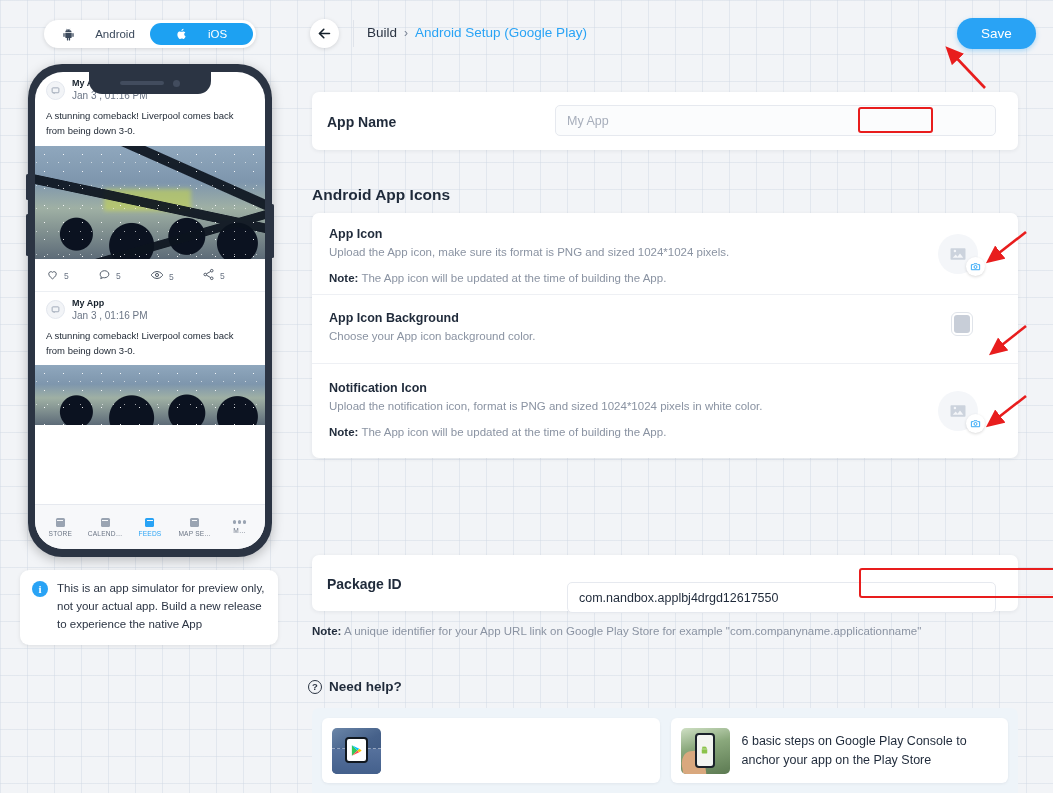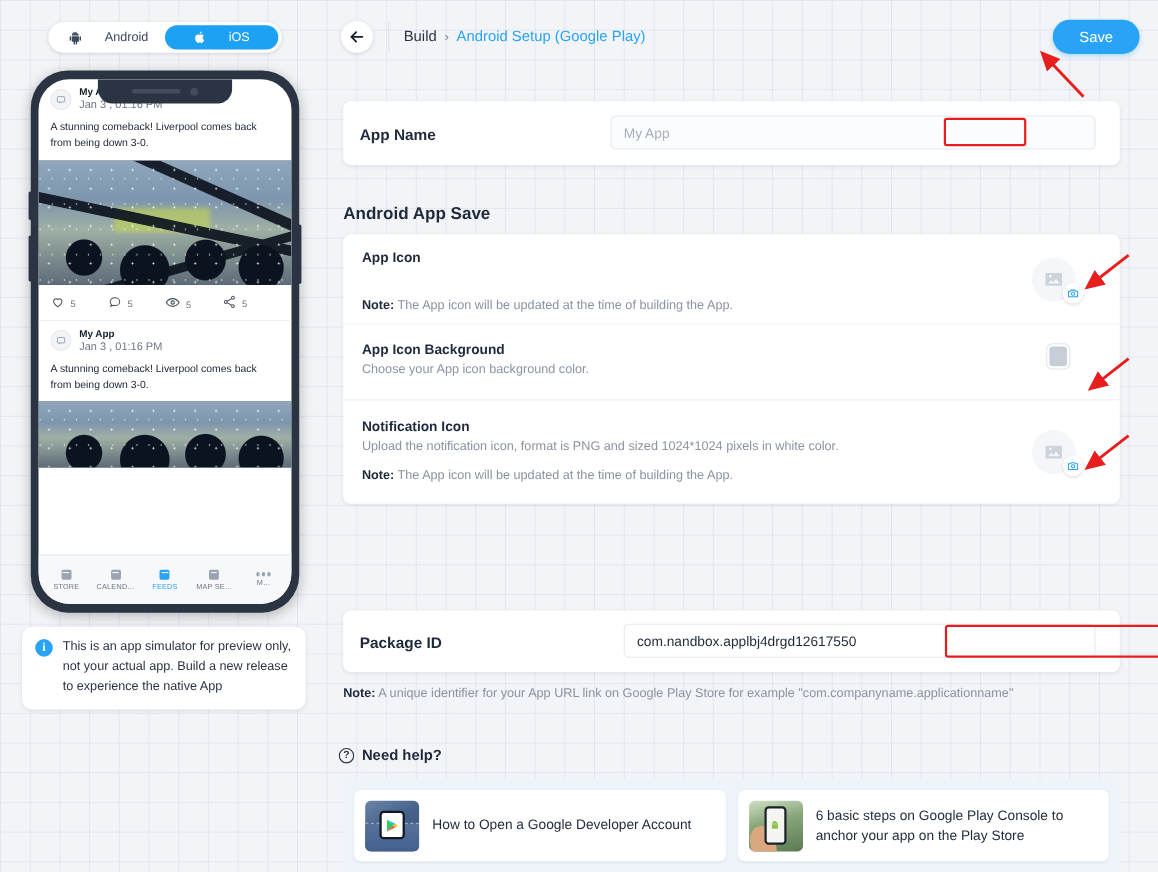--- a/index.html
+++ b/index.html
@@ -229,21 +229,21 @@
   #color-swatch {
     position: absolute; right: 45px; top: 17px; width: 22px; height: 24px;
     border: 1.5px solid #e0e4ea; border-radius: 6px; padding: 2px; cursor: pointer;
   }
   #color-swatch span { display: block; width: 100%; height: 100%; background: #c8ced8; border-radius: 3px; }
 
   #gp-title { left: 22px; top: 514px; }
   #gp-card  { left: 22px; top: 555px; width: 706px; height: 56px; }
   #pkg-label { position: absolute; left: 15px; top: 21px; text-align: right; }
   #pkg-input {
-    position: absolute; left: 255px; top: 12px; width: 429px; height: 31px;
+    position: absolute; left: 255px; top: 27px; width: 429px; height: 31px;
     border: 1px solid #e6e9ef; border-radius: 5px; background: #fff;
     font-size: 12.5px; color: #1f2a3a; padding: 0 11px;
     font-family: "Liberation Sans", sans-serif; outline: none;
   }
   #pkg-note { position: absolute; left: 22px; top: 625px; font-size: 11.5px; color: #8a93a2; }
   #pkg-note b { color: #1f2a3a; }
 
   #help-head {
     position: absolute; left: 18px; top: 679px; display: flex; align-items: center; gap: 7px;
   }
@@ -458,26 +458,27 @@
       <span class="crumb-cur">Android Setup (Google Play)</span>
     </div>
     <button id="save-btn">Save</button>
   </div>
 
   <div class="card" id="appname-card">
     <span class="row-label" id="appname-label">App Name</span>
     <input id="appname-input" value="" placeholder="My App" style="">
   </div>
 
-  <div class="section-title" id="icons-title">Android App Save</div>
+  <div class="section-title" id="icons-title">Android App Icons</div>
 
   <div class="card" id="icons-card">
 
     <div class="icon-row" id="row-appicon">
       <div class="row-title" style="position:absolute;left:17px;top:14px">App Icon</div>
+      <div class="row-desc" style="position:absolute;left:17px;top:33px">Upload the App icon, make sure its format is PNG and sized 1024*1024 pixels.</div>
       <div class="row-note" style="position:absolute;left:17px;top:59px"><b>Note:</b><span> The App icon will be updated at the time of building the App.</span></div>
       <div class="uploader" style="top:21px">
         <svg width="20" height="20" viewBox="0 0 24 24" fill="#ccd3dd">
           <path d="M4 5h16a1 1 0 0 1 1 1v12a1 1 0 0 1-1 1H4a1 1 0 0 1-1-1V6a1 1 0 0 1 1-1zm1.6 11.6h12.8l-4-5.2-3 3.9-2.1-2.6-3.7 3.9zM8.3 9.9a1.5 1.5 0 1 0 0-3 1.5 1.5 0 0 0 0 3z"></path>
         </svg>
         <span class="cambadge">
           <svg width="11" height="11" viewBox="0 0 24 24" fill="none" stroke="#29a3f5" stroke-width="2">
             <path d="M3 8h4l1.6-2h6.8L17 8h4v11H3z"></path>
               <circle cx="12" cy="13" r="3.2"></circle>
           </svg>
@@ -532,21 +533,20 @@
             <span class="scr">
           <svg width="13" height="13" viewBox="0 0 24 24">
             <path d="M3.5 2.2v19.6l10.3-9.8z" fill="#34c759"></path>
             <path d="M3.5 2.2l10.3 9.8 3.3-3.2z" fill="#00c3ff"></path>
             <path d="M3.5 21.8l10.3-9.8 3.3 3.2z" fill="#ff5252"></path>
             <path d="M17.1 8.8l3.4 2.1a1.3 1.3 0 0 1 0 2.2l-3.4 2.1-3.3-3.2z" fill="#ffc400"></path>
           </svg>
         </span>
           </span>
       </span>
-      <span class="help-text">How to Open a Google Developer Account</span>
     </div>
     <div class="help-card">
       <span class="thumb thumb-2">
         <span class="hand"></span>
         <span class="dev">
             <span class="scr">
           <svg width="11" height="11" viewBox="0 0 24 24" fill="#8bc34a">
             <path d="M6 9.5h12V17a1.3 1.3 0 0 1-1.3 1.3H7.3A1.3 1.3 0 0 1 6 17zM8.4 3.8l-.8-1.3.4-.25.85 1.4a6.6 6.6 0 0 1 4.3 0l.85-1.4.4.25-.8 1.3A5.2 5.2 0 0 1 17.7 8.4H6.3a5.2 5.2 0 0 1 2.1-4.6z"></path>
           </svg>
         </span>

